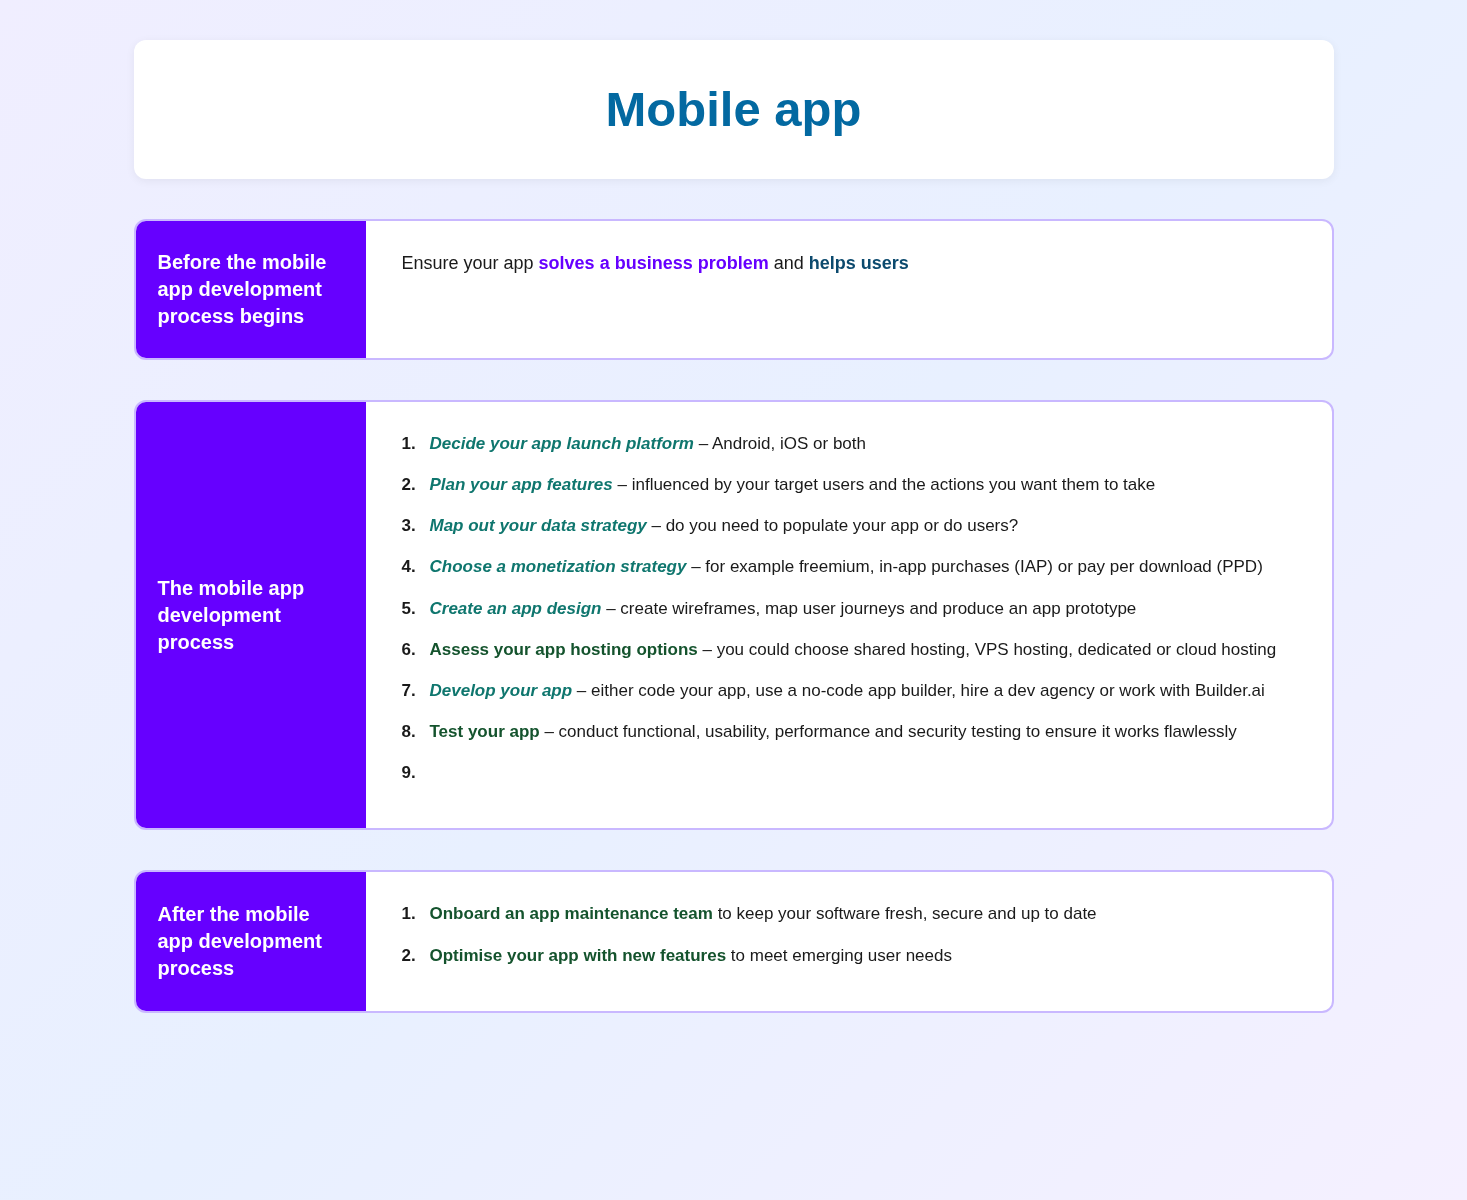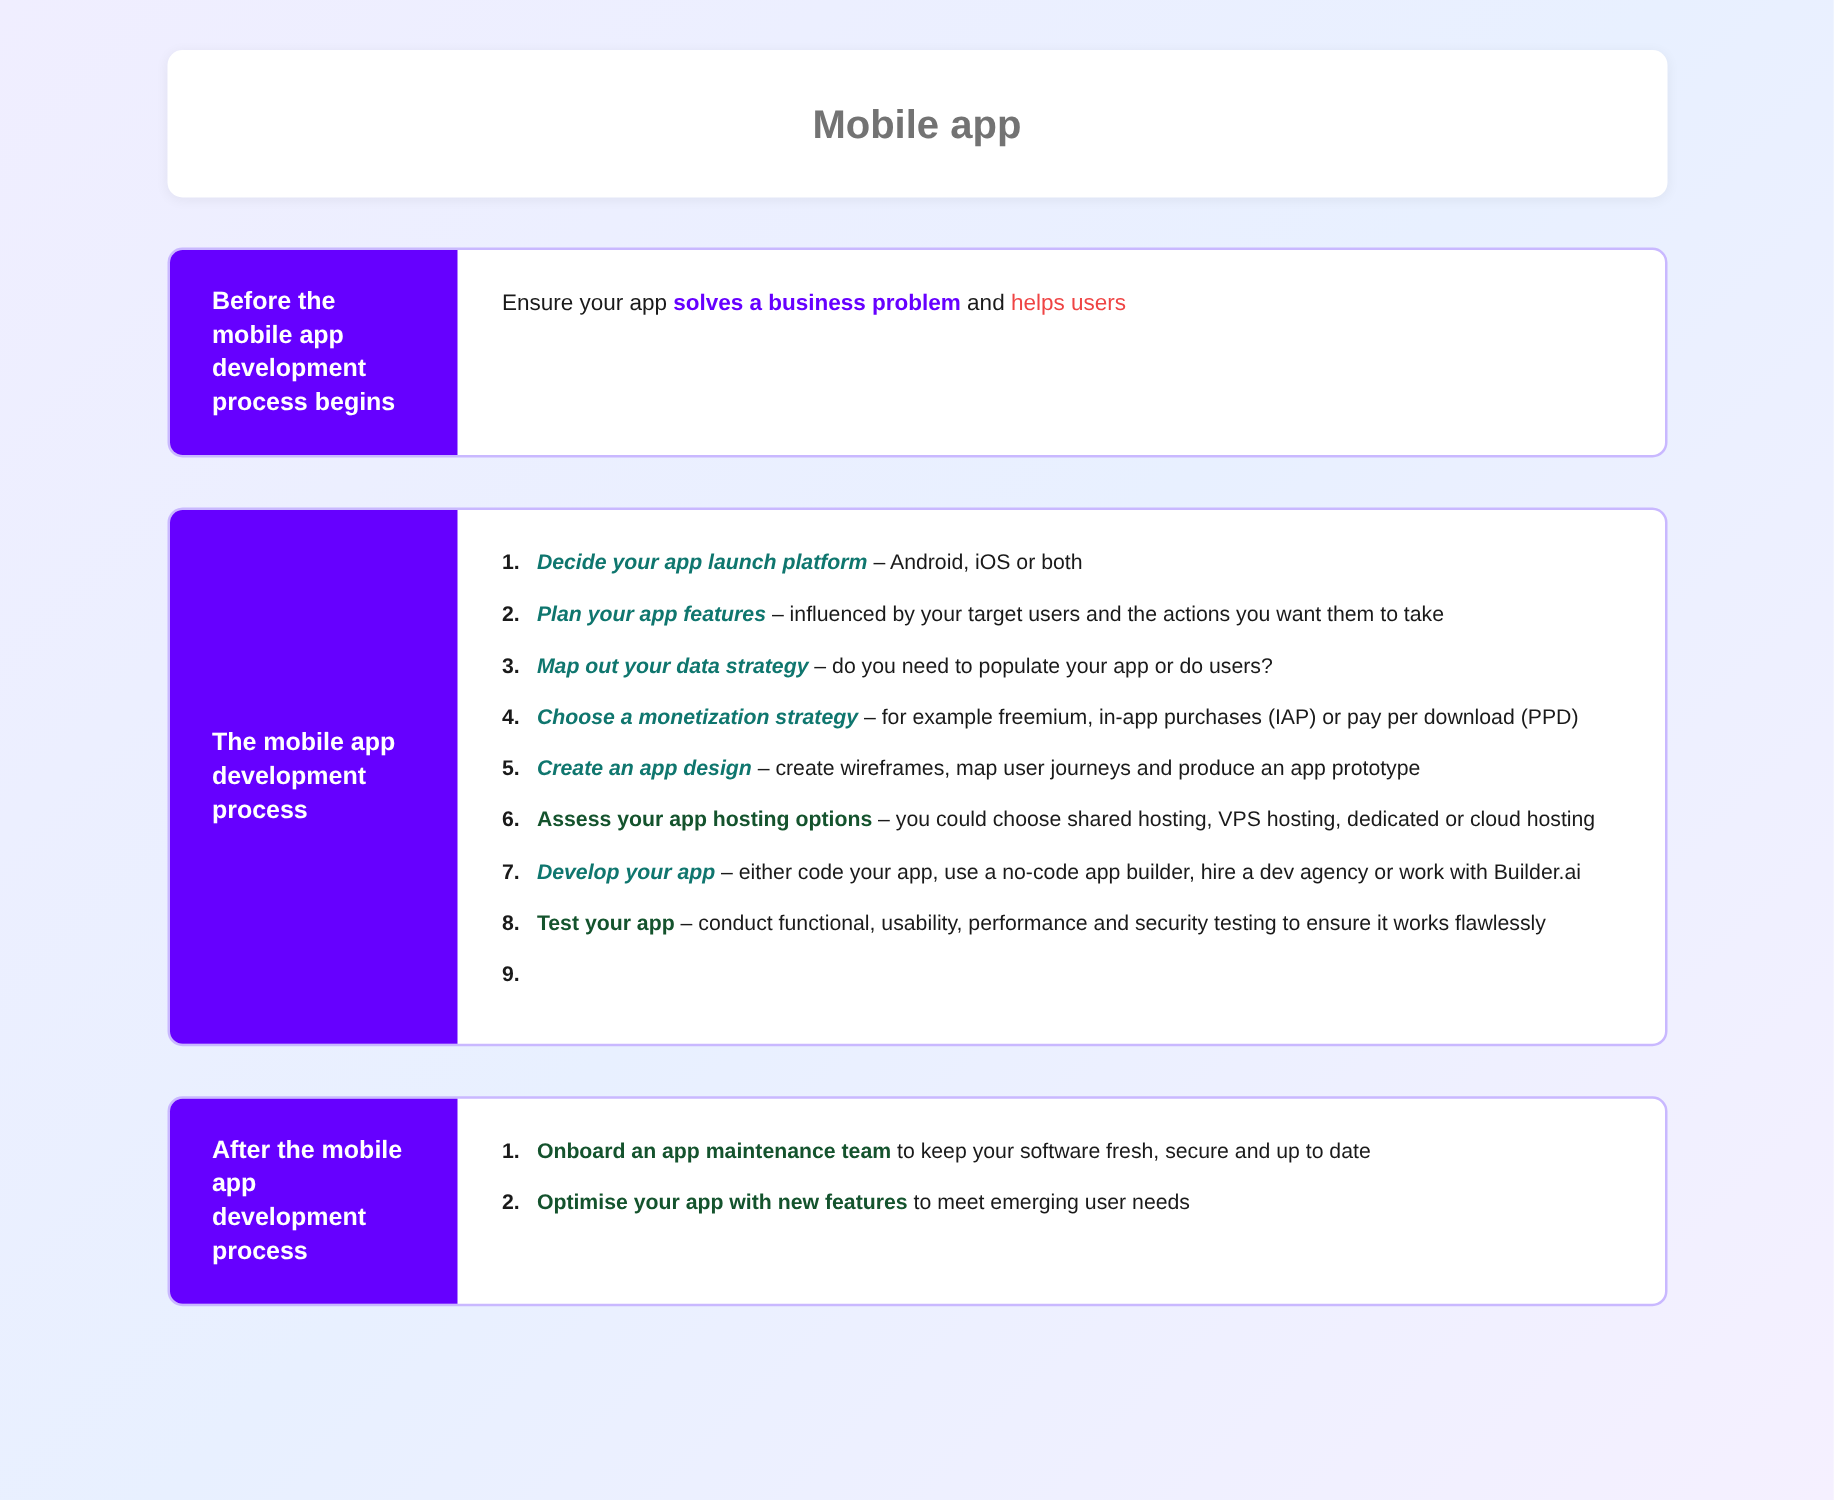--- a/index.html
+++ b/index.html
@@ -20,42 +20,42 @@
     .title-card {
       background: white;
       border-radius: 12px;
       padding: 40px 20px;
       text-align: center;
       box-shadow: 0 2px 10px rgba(0,0,0,0.06);
       margin-bottom: 40px;
     }
 
     .title-card h1 {
-      color: #737373;
-      font-size: 32px;
+      color: #0369a1;
+      font-size: 49px;
       font-weight: 900;
       line-height: 1.2;
     }
 
     
     .section-row {
       display: flex;
       border: 2px solid #c9b8ff;
       border-radius: 12px;
       overflow: visible;
       margin-bottom: 40px;
       background: white;
     }
 
     .section-label {
       background: #6600ff;
       color: white;
       font-weight: 800;
       font-size: 20px;
-      padding: 28px 34px;
+      padding: 28px 22px;
       min-width: 230px;
       max-width: 230px;
       display: flex;
       align-items: center;
       border-radius: 10px 0 0 10px;
       line-height: 1.35;
     }
 
     .section-content {
       padding: 28px 36px;
@@ -69,22 +69,22 @@
       font-size: 18px;
     }
 
     .highlight-purple {
       color: #6600ff;
       font-weight: 800;
       margin-top: 36px;
     }
 
     .highlight-green {
-      color: #ef4444;
-      font-weight: 400;
+      color: #0c4a6e;
+      font-weight: 700;
       text-align: right;
     }
 
     
     .section-content ol {
       list-style: none;
       padding: 0;
       margin: 0;
     }
 

